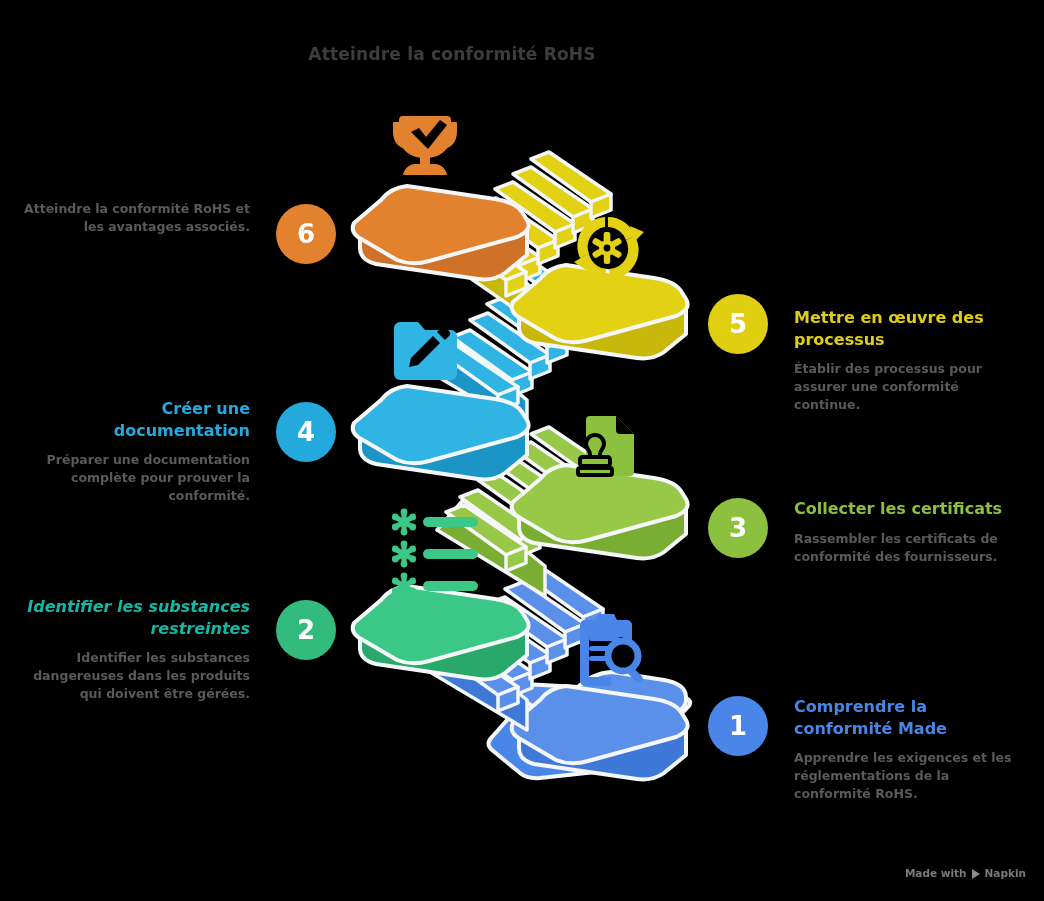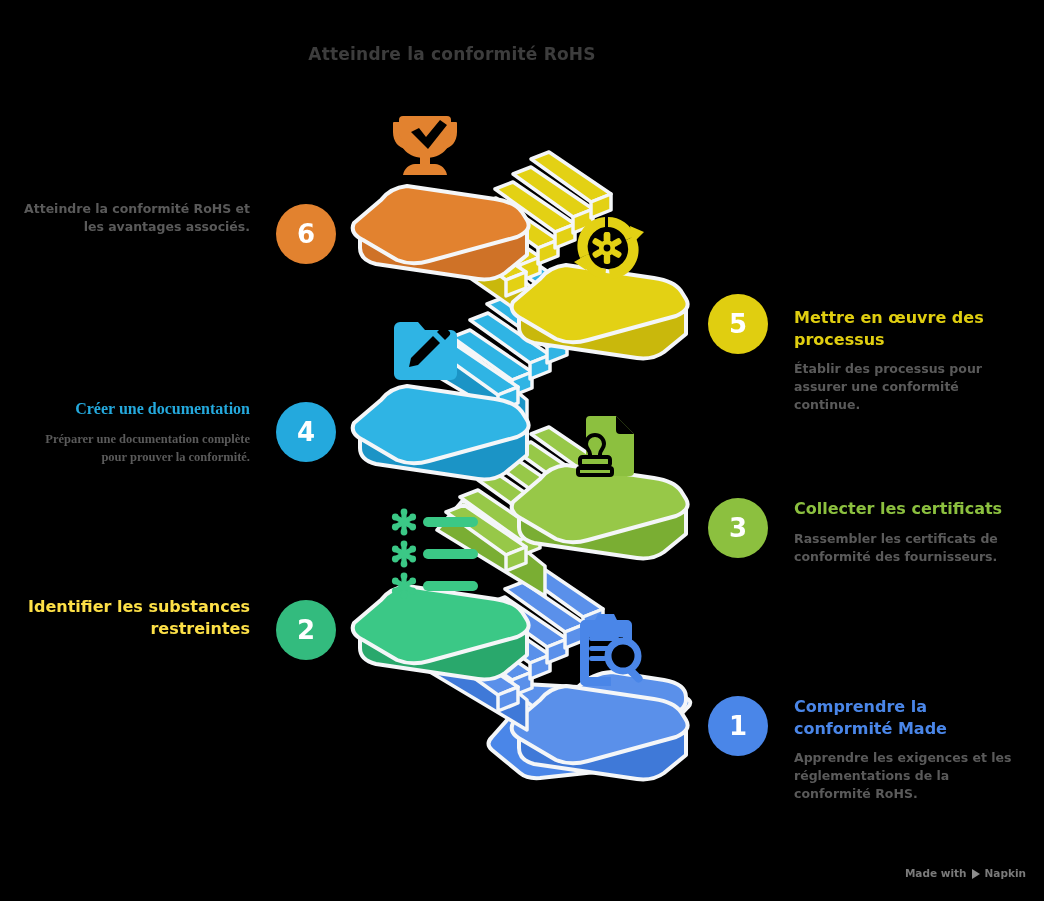--- a/index.html
+++ b/index.html
@@ -279,27 +279,28 @@
     <span>3</span>
   </div>
   <div class="badge" style="left:708px;top:696px;background:#4a86e8;">
     <span>1</span>
   </div>
 
   <div class="blk left" style="left:20px;top:200px;">
     <div class="ds">Atteindre la conformité RoHS et les avantages associés.</div>
   </div>
 
-  <div class="blk left" style="left:20px;top:398px;font-family:Liberation Serif, serif;">
+  <div class="blk left" style="left:20px;top:398px;">
     <div class="hd" style="color:#24a9dd;">Créer une documentation</div>
     <div class="ds">Préparer une documentation complète pour prouver la conformité.</div>
   </div>
 
   <div class="blk left" style="left:20px;top:596px;">
-    <div class="hd" style="color:#fde047;">Identifier les substances restreintes</div>
+    <div class="hd" style="color:#14b8a6;font-style:italic;">Identifier les substances restreintes</div>
+    <div class="ds">Identifier les substances dangereuses dans les produits qui doivent être gérées.</div>
   </div>
 
   <div class="blk right" style="left:794px;top:294px;margin-top:13px;">
     <div class="hd" style="color:#e0ce10;">Mettre en œuvre des processus</div>
     <div class="ds">Établir des processus pour assurer une conformité continue.</div>
   </div>
 
   <div class="blk right" style="left:794px;top:498px;">
     <div class="hd" style="color:#8cc03f;">Collecter les certificats</div>
     <div class="ds">Rassembler les certificats de conformité des fournisseurs.</div>

